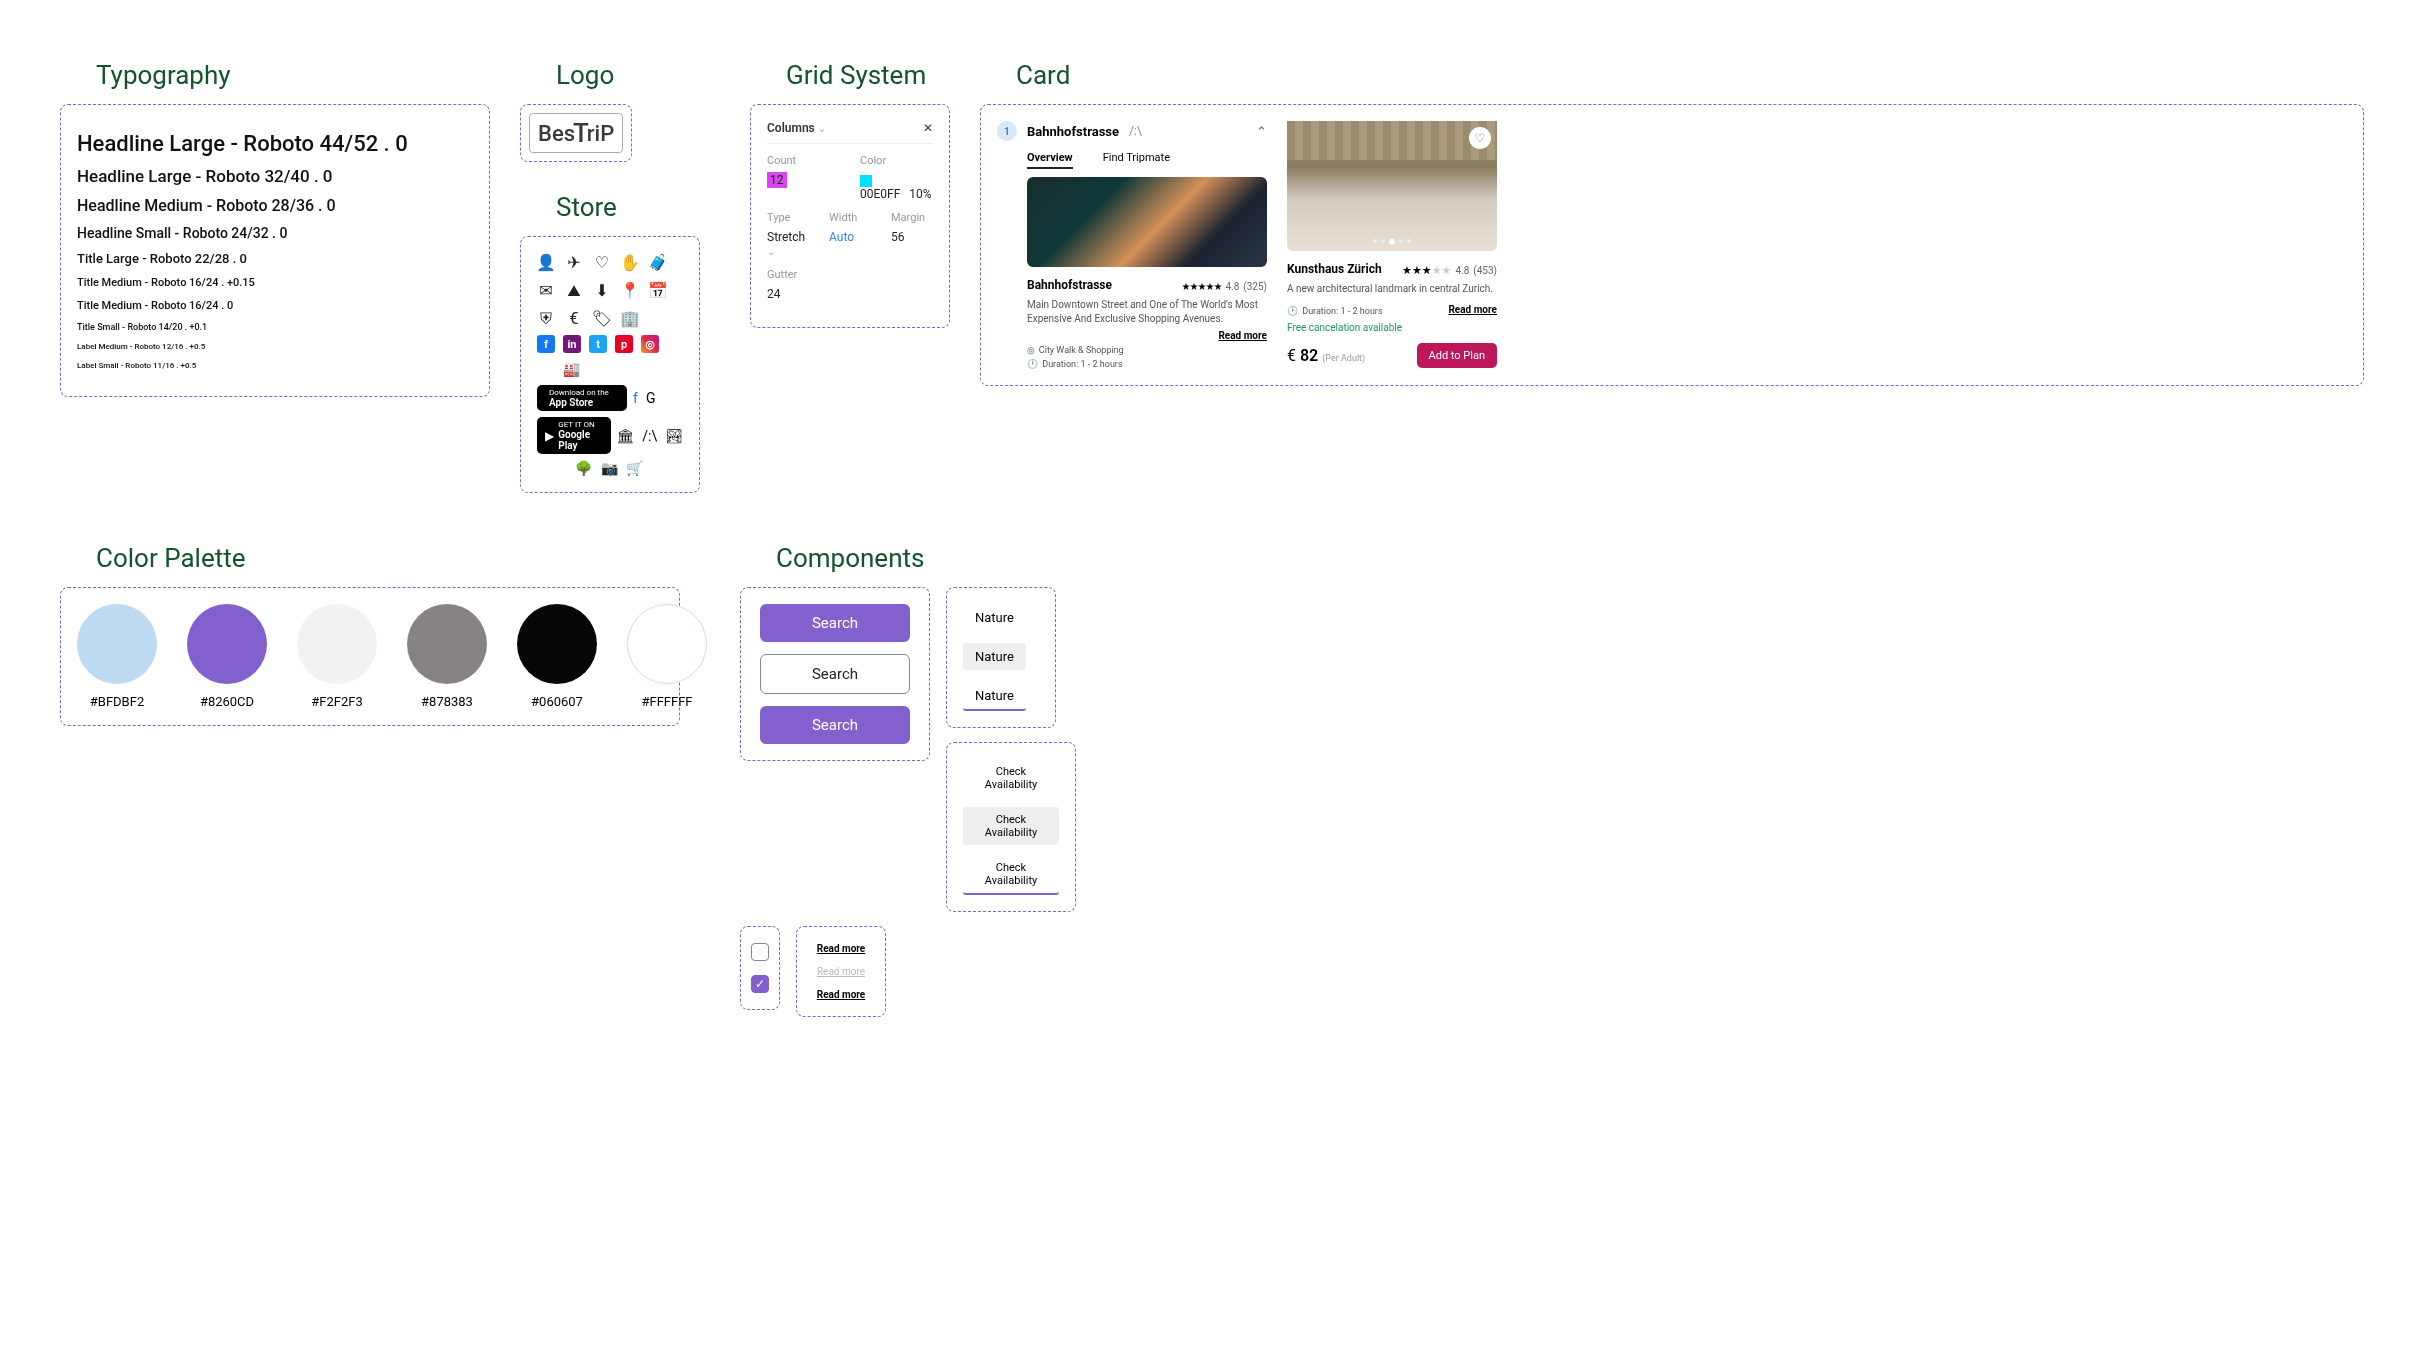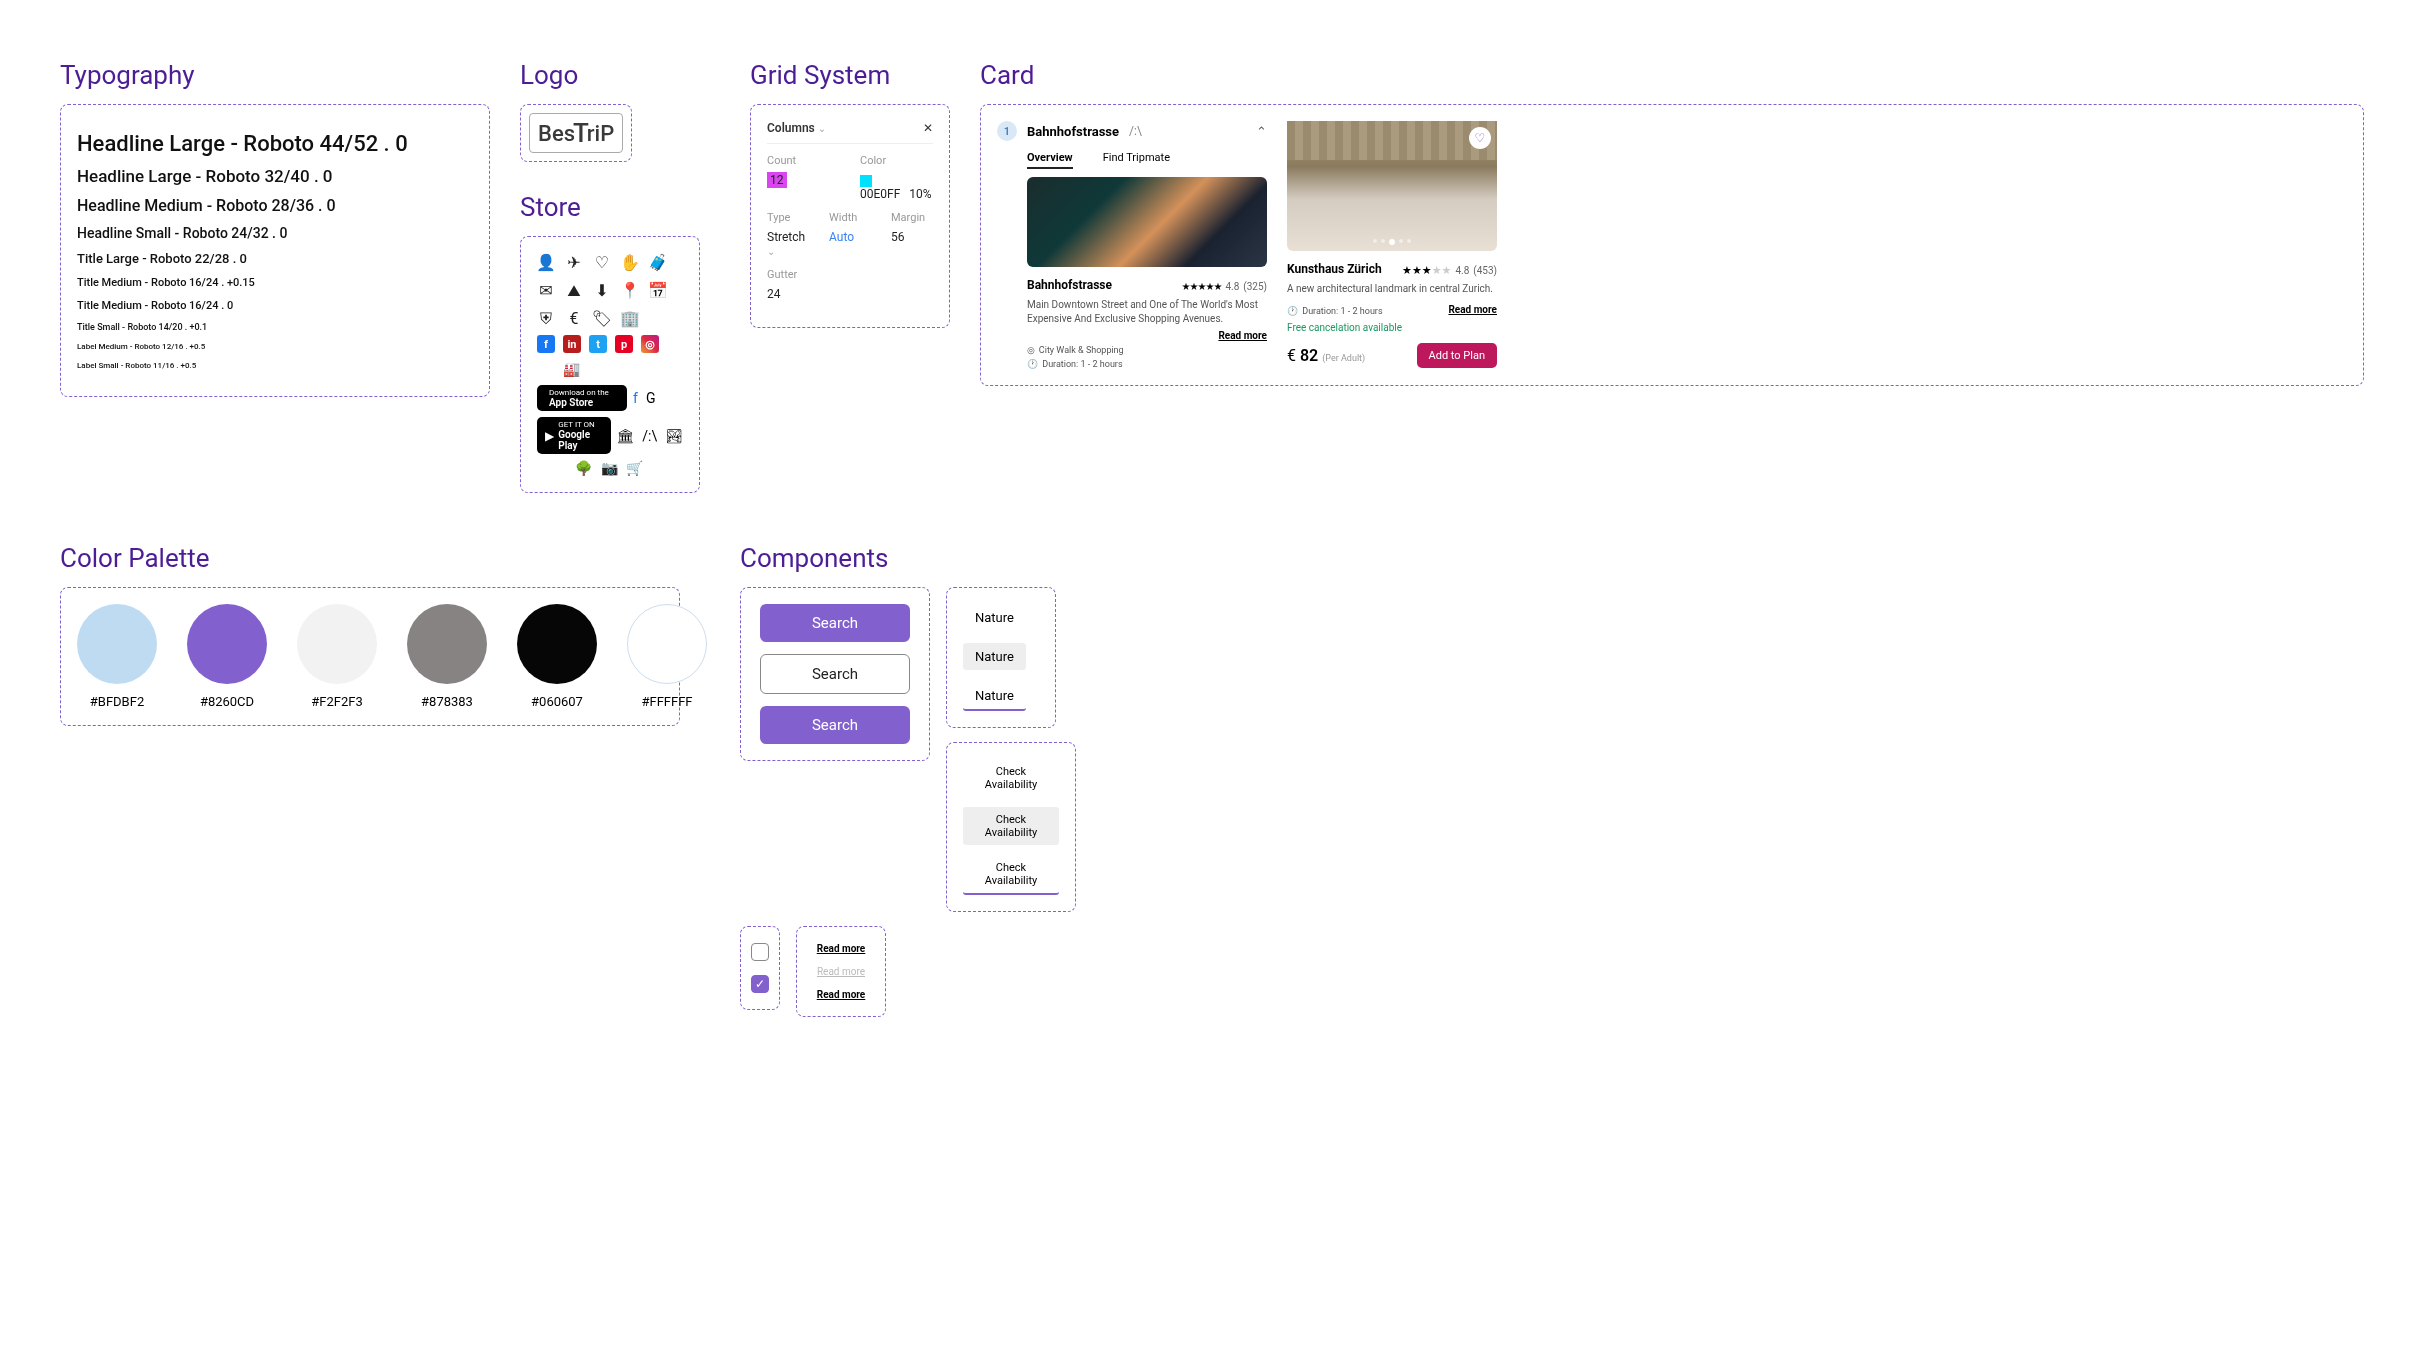--- a/index.html
+++ b/index.html
@@ -1,18 +1,18 @@
 <!DOCTYPE html>
 <html><head>
 <meta charset="utf-8">
 <style>
 * { box-sizing: border-box; margin: 0; padding: 0; font-family: -apple-system, BlinkMacSystemFont, 'Segoe UI', Roboto, sans-serif; }
 body { background: #fff; padding: 60px 60px; }
 .grid { display: grid; grid-template-columns: 430px 200px 200px 1fr; gap: 30px; align-items: start; }
-.section-title { font-size: 26px; font-weight: 400; margin-bottom: 14px; color: #4c1d95; }
+.section-title { font-size: 26px; font-weight: 400; margin-bottom: 14px; color: #14532d; margin-left: 36px; }
 .dashed-box { border: 1.5px dashed #8260CD; border-radius: 8px; padding: 16px; }
 
 
 .typo-line { margin: 10px 0; color: #111; }
 .tl-44 { font-size: 22px; font-weight: 500; }
 .tl-32 { font-size: 17px; font-weight: 500; }
 .tl-28 { font-size: 16px; font-weight: 500; }
 .tl-24 { font-size: 14px; font-weight: 500; }
 .tl-22 { font-size: 13px; font-weight: 500; }
 .tl-16a { font-size: 11px; font-weight: 500; }
@@ -22,21 +22,21 @@
 .tl-11 { font-size: 8px; font-weight: 500; }
 
 
 .logo-box { display:inline-flex; align-items:center; border:1px solid #aaa; border-radius:4px; padding:4px 8px; font-family: serif; font-size: 22px; font-weight: 500; color:#3a3a3a; }
 
 
 .icon-grid { display:flex; flex-wrap:wrap; gap:10px; font-size:16px; color:#222; }
 .icon-grid span { display:inline-flex; width:18px; height:18px; align-items:center; justify-content:center; }
 .social { display:flex; gap:8px; margin-top:8px; flex-wrap:wrap; }
 .social .sq { width:18px; height:18px; border-radius:3px; display:flex; align-items:center; justify-content:center; color:#fff; font-size:11px; font-weight:bold; }
-.fb{background:#1877F2;} .li{background:#b91c1c;} .tw{background:#1DA1F2;} .pin{background:#E60023;} .ig{background:linear-gradient(45deg,#f09433,#e6683c,#dc2743,#cc2366,#bc1888);} .del{color:#e33;background:none;}
+.fb{background:#1877F2;} .li{background:#701a75;} .tw{background:#1DA1F2;} .pin{background:#E60023;} .ig{background:linear-gradient(45deg,#f09433,#e6683c,#dc2743,#cc2366,#bc1888);} .del{color:#e33;background:none;}
 .store-badge { background:#000; color:#fff; border-radius:5px; padding:3px 8px; font-size:8px; display:inline-flex; align-items:center; gap:4px; margin-top:6px; width:90px; }
 .store-badge .big{font-size:10px;font-weight:600;display:block;}
 .gplay{background:#000;}
 .mini-icons{display:flex;gap:8px;margin-top:6px;font-size:14px;}
 
 
 .gs-panel { font-size: 12px; color:#333; }
 .gs-head { display:flex; justify-content:space-between; align-items:center; border-bottom:1px solid #eee; padding-bottom:8px; margin-bottom:10px; }
 .gs-head b { font-weight:600; }
 .gs-row { display:flex; gap:20px; margin:10px 0; }

